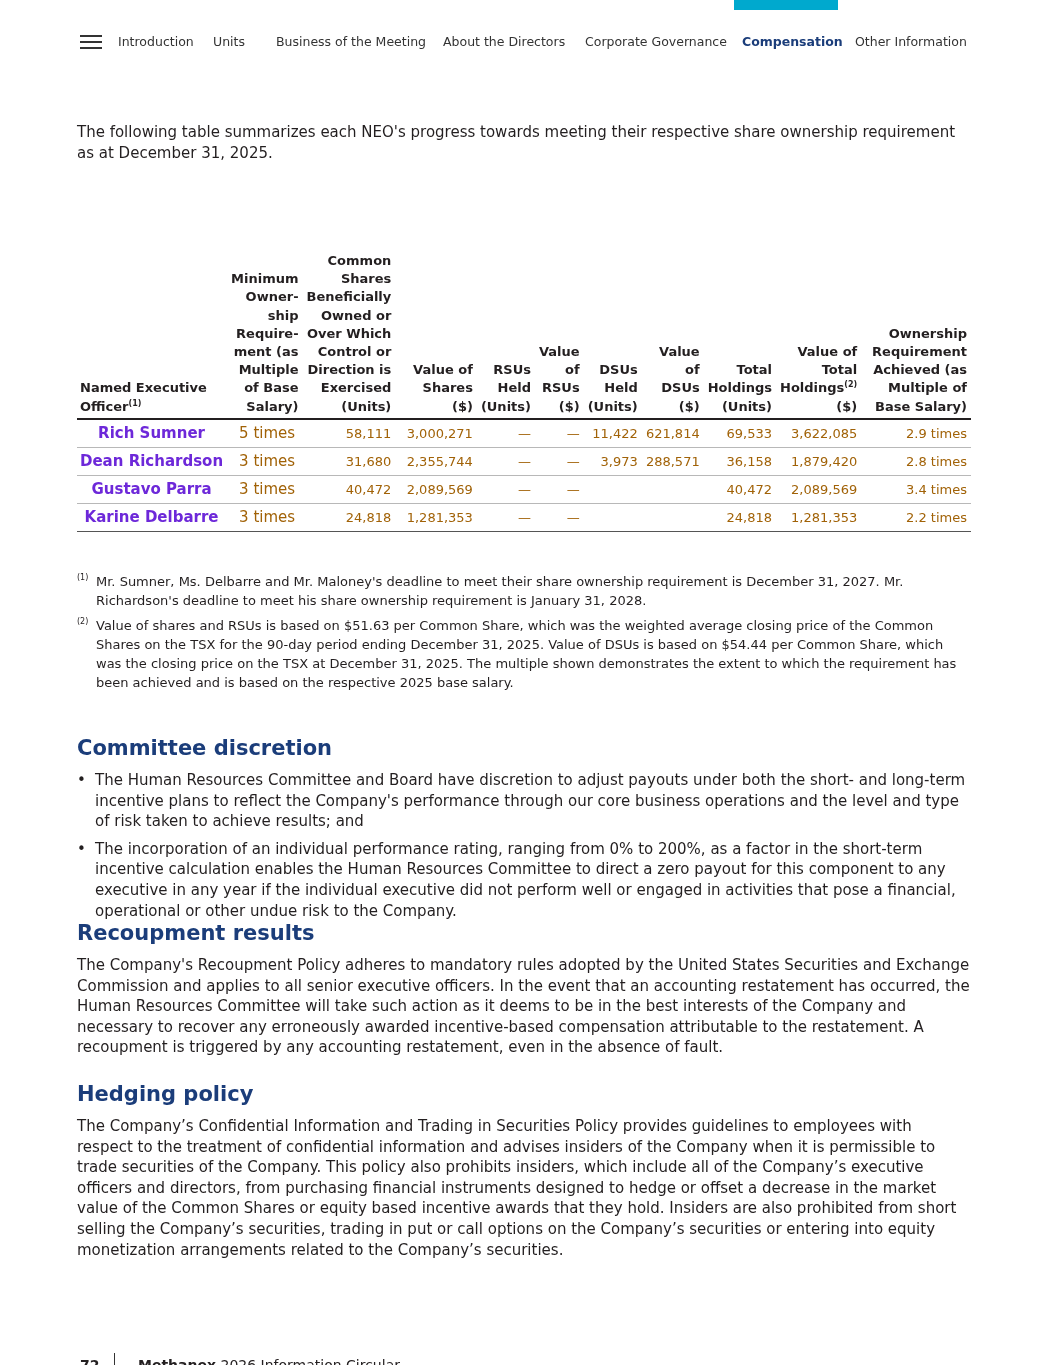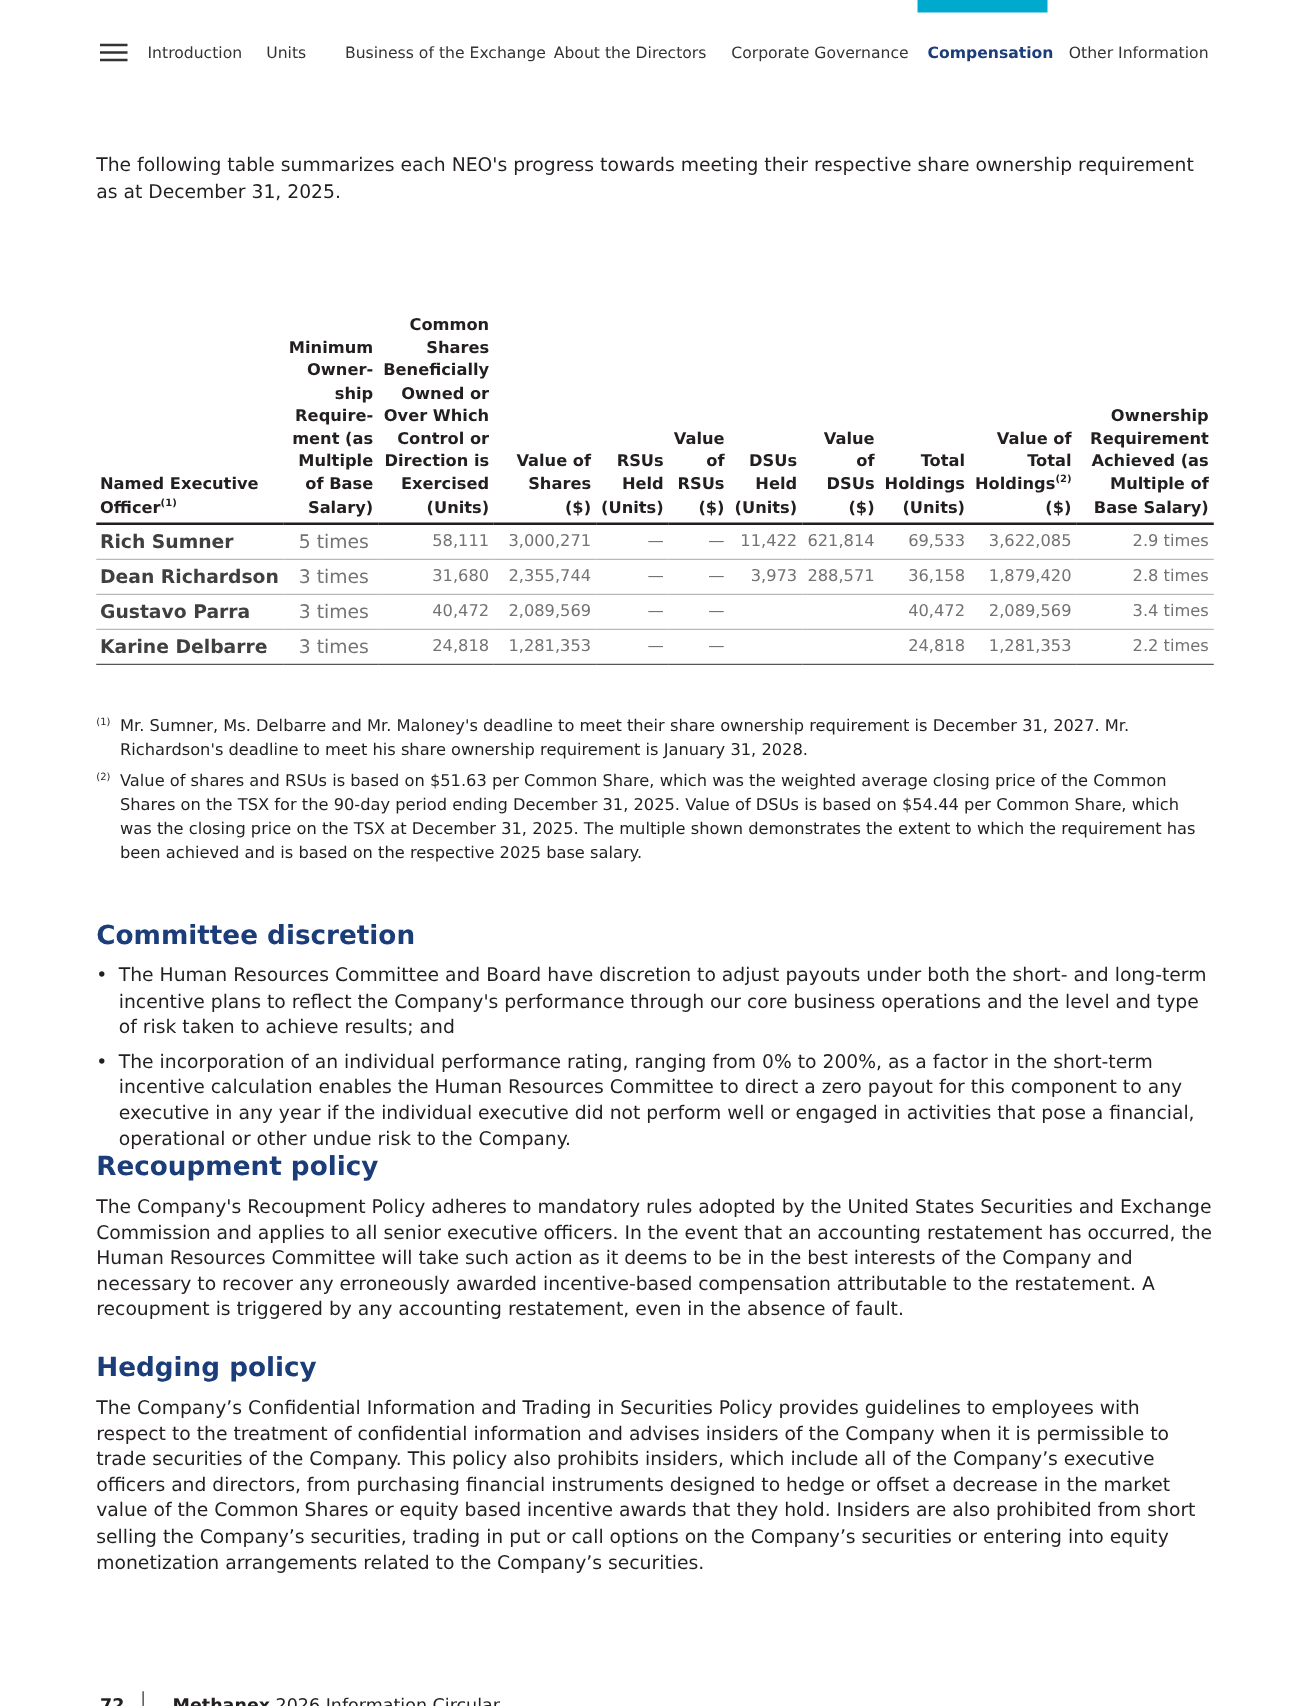--- a/index.html
+++ b/index.html
@@ -14,23 +14,23 @@
   .nav-item { position:absolute; top:0; font-size:12.5px; color:#333; white-space:nowrap; cursor:pointer; line-height:20px; }
   .nav-item.active { color:#1b3d7a; font-weight:bold; }
 
   
   .content { position:absolute; left:77px; width:895px; }
   .intro { top:122px; font-size:15px; line-height:21px; color:#231f20; }
 
   table.neo { position:absolute; left:77px; top:252px; width:894px; border-collapse:collapse; font-size:13px; }
   table.neo th { font-weight:bold; text-align:right; vertical-align:bottom; line-height:18.2px; padding:0 4px 2px 4px; color:#231f20; border-bottom:2px solid #231f20;margin-top:41px; }
   table.neo th:first-child { text-align:left; padding-left:3px; }
-  table.neo td { text-align:right; height:27px; padding:0 4px; border-bottom:1px solid #b8b8b8; font-size:13px; white-space:nowrap; color:#737373; }
+  table.neo td { text-align:right; height:27px; padding:0 4px; border-bottom:1px solid #b8b8b8; font-size:13px; white-space:nowrap; color:#a16207; }
   table.neo tr:last-child td { border-bottom:1.5px solid #555; }
-  table.neo td.name { text-align:left; font-weight:bold; color:#404040; font-size:15px; padding-left:3px; cursor:pointer; }
+  table.neo td.name { text-align:center; font-weight:bold; color:#6d28d9; font-size:15px; padding-left:3px; cursor:pointer; }
   table.neo td.mult { text-align:left; font-size:15px; padding-left:12px; }
   sup { font-size:8px; vertical-align:super; line-height:0; }
 
   .footnotes { top:572px; font-size:13px; line-height:19px; }
   .fn { display:flex; margin-bottom:6px; }
   .fn .mark { width:19px; flex:none; font-size:8px; line-height:12px; }
   .fn .txt { flex:1; }
 
   h2 { font-size:21px; color:#1b3d7a; font-weight:bold; margin:0; line-height:28px; }
   .sec { font-size:15px; line-height:20.6px; }
@@ -55,21 +55,21 @@
 <div class="nav">
   <div class="hamburger">
       <span></span>
       <span></span>
       <span></span>
     </div>
 </div>
 <div style="position:absolute; top:32px; left:0; width:1048px; height:20px;">
   <span class="nav-item" style="left:118px">Introduction</span>
   <span class="nav-item" style="left:213px">Units</span>
-  <span class="nav-item" style="left:276px">Business of the Exchange</span>
+  <span class="nav-item" style="left:276px">Business of the Meeting</span>
   <span class="nav-item" style="left:443px">About the Directors</span>
   <span class="nav-item" style="left:585px">Corporate Governance</span>
   <span class="nav-item active" style="left:742px">Compensation</span>
   <span class="nav-item" style="left:855px">Other Information</span>
 </div>
 
 <div class="content intro">The following table summarizes each NEO's progress towards meeting their respective share ownership requirement as at December 31, 2025.</div>
 
 <table class="neo">
   <thead>
@@ -156,21 +156,21 @@
 
 <div class="content sec s1">
   <h2>Committee discretion</h2>
   <ul class="bullets">
     <li>The Human Resources Committee and Board have discretion to adjust payouts under both the short- and long-term incentive plans to reflect the Company's performance through our core business operations and the level and type of risk taken to achieve results; and</li>
     <li>The incorporation of an individual performance rating, ranging from 0% to 200%, as a factor in the short-term incentive calculation enables the Human Resources Committee to direct a zero payout for this component to any executive in any year if the individual executive did not perform well or engaged in activities that pose a financial, operational or other undue risk to the Company.</li>
   </ul>
 </div>
 
 <div class="content sec s2">
-  <h2>Recoupment policy</h2>
+  <h2>Recoupment results</h2>
   <p>The Company's Recoupment Policy adheres to mandatory rules adopted by the United States Securities and Exchange Commission and applies to all senior executive officers. In the event that an accounting restatement has occurred, the Human Resources Committee will take such action as it deems to be in the best interests of the Company and necessary to recover any erroneously awarded incentive-based compensation attributable to the restatement. A recoupment is triggered by any accounting restatement, even in the absence of fault.</p>
 </div>
 
 <div class="content sec s3">
   <h2>Hedging policy</h2>
   <p>The Company’s Confidential Information and Trading in Securities Policy provides guidelines to employees with respect to the treatment of confidential information and advises insiders of the Company when it is permissible to trade securities of the Company. This policy also prohibits insiders, which include all of the Company’s executive officers and directors, from purchasing financial instruments designed to hedge or offset a decrease in the market value of the Common Shares or equity based incentive awards that they hold. Insiders are also prohibited from short selling the Company’s securities, trading in put or call options on the Company’s securities or entering into equity monetization arrangements related to the Company’s securities.</p>
 </div>
 
 <div class="footer">
   <span class="pg">72</span>

